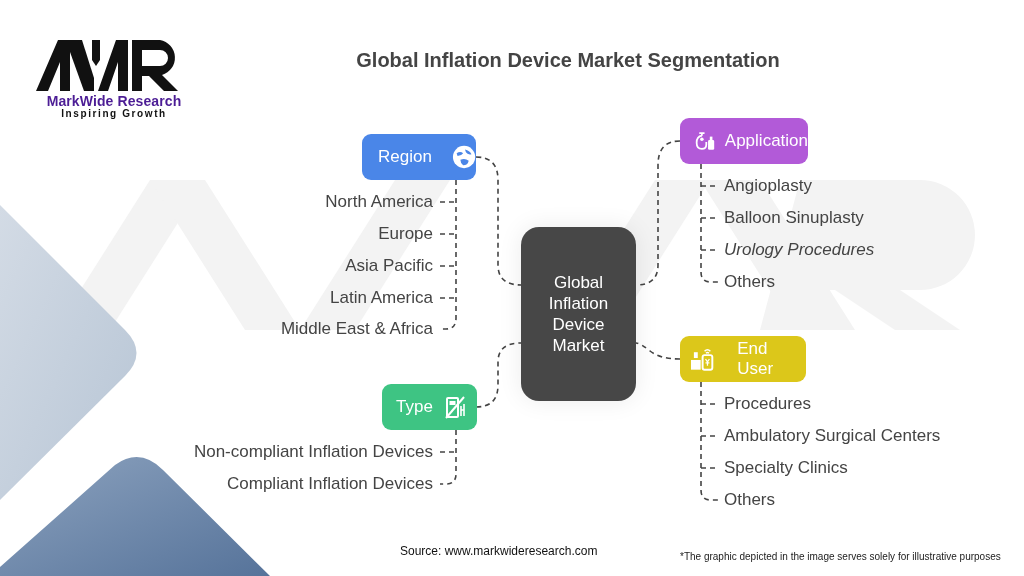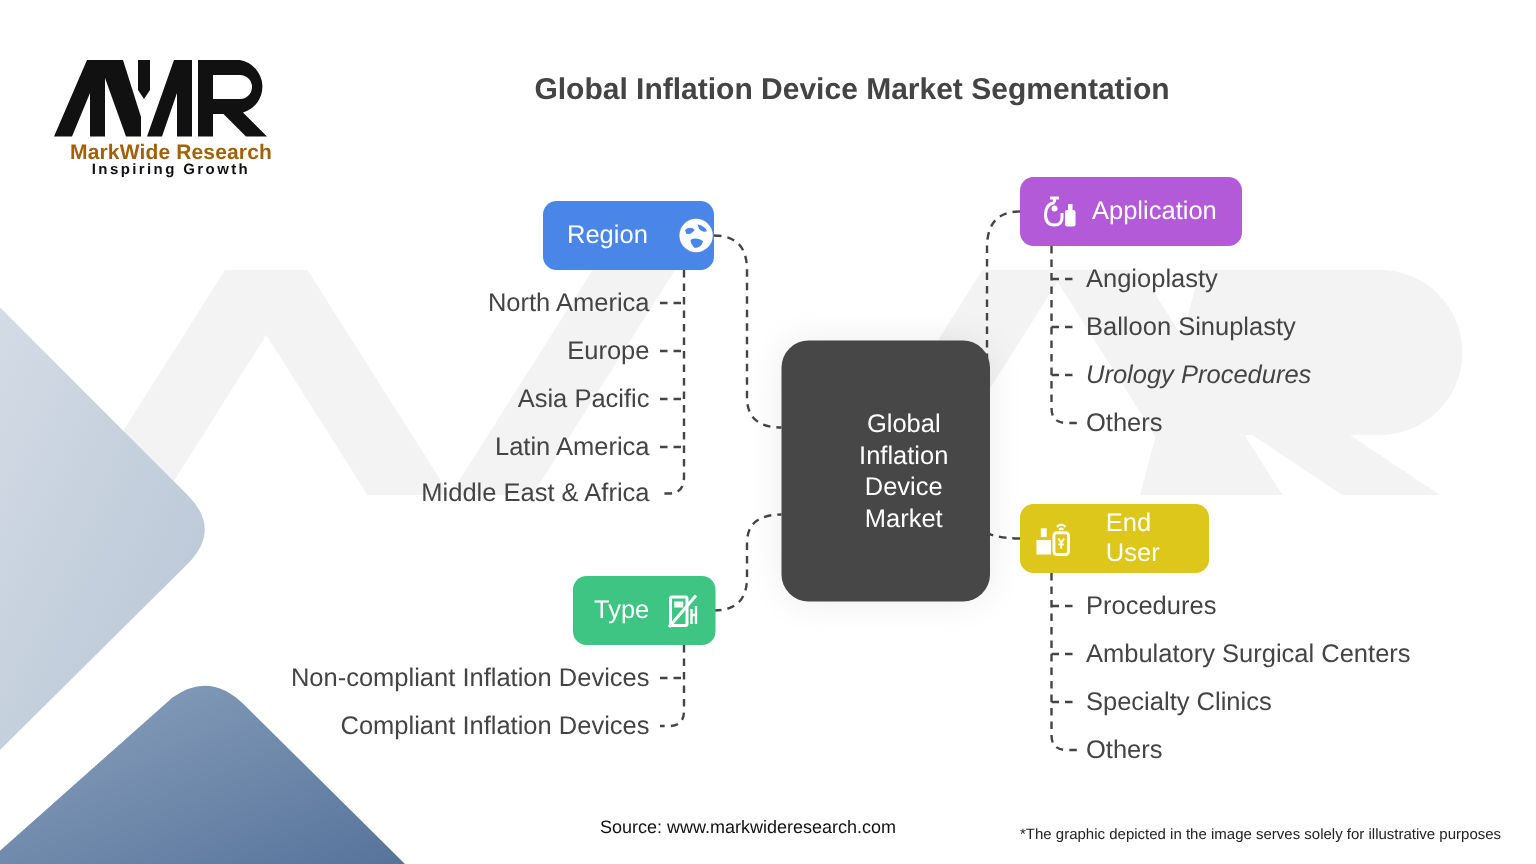--- a/index.html
+++ b/index.html
@@ -1,29 +1,29 @@
 <!DOCTYPE html>
 <html><head>
 <meta charset="utf-8">
 <style>
   html, body { margin:0; padding:0; }
   body { width:1024px; height:576px; position:relative; overflow:hidden; background:#ffffff; font-family:"Liberation Sans", sans-serif; color:#3d3d3d; }
   .abs { position:absolute; }
   .logo-mark { left:36px; top:38px; width:150px; height:55px; }
-  .logo-name { left:34px; top:93px; width:160px; font-size:14px; font-weight:bold; color:#a16207; text-align:center; letter-spacing:0.1px; }
+  .logo-name { left:34px; top:93px; width:160px; font-size:14px; font-weight:bold; color:#4c1d95; text-align:center; letter-spacing:0.1px; }
   .logo-tag { left:34px; top:108px; width:160px; font-size:10px; font-weight:bold; color:#111; text-align:center; letter-spacing:1.6px; }
   .title { left:0; top:49px; width:1136px; text-align:center; font-size:20px; font-weight:bold; color:#444; }
   .bg-shapes { left:0; top:0; width:1024px; height:576px; }
   .cat { border-radius:9px; color:#fff; font-size:17px; display:flex; align-items:center; box-sizing:border-box; height:46px; }
   .cat .icon { width:26px; height:26px; display:inline-block; }
   .region { left:362px; top:134px; width:114px; background:#4a86e8; padding-left:16px; gap:20px; }
-  .application { left:680px; top:118px; width:148px; background:#b25ad8; padding-left:14px; gap:8px; }
+  .application { left:680px; top:118px; width:128px; background:#b25ad8; padding-left:14px; gap:8px; }
   .enduser { left:680px; top:336px; width:126px; background:#dcc71a; padding-left:10px; gap:22px; }
   .type { left:382px; top:384px; width:95px; background:#3ec483; padding-left:14px; gap:10px; }
-  .center { left:521px; top:227px; width:115px; height:174px; background:#474747; border-radius:18px; color:#fff; font-size:17px; line-height:21px; display:flex; align-items:center; justify-content:center; text-align:center; box-shadow:0 0 24px rgba(0,0,0,0.08);padding-left:24px; }
+  .center { left:521px; top:227px; width:115px; height:174px; background:#474747; border-radius:18px; color:#fff; font-size:17px; line-height:21px; display:flex; align-items:center; justify-content:center; text-align:center; box-shadow:0 0 24px rgba(0,0,0,0.08); }
   .item { font-size:17px; color:#444; white-space:nowrap; }
   .left-item { text-align:right; }
   .lines { left:0; top:0; width:1024px; height:576px; pointer-events:none; }
   .source { left:400px; top:544px; font-size:12px; font-weight:normal; color:#111; }
   .disclaimer { left:680px; top:551px; font-size:10px; color:#222; }
 </style>
 </head>
 <body>
 
 <svg class="abs bg-shapes" viewBox="0 0 1024 576">

